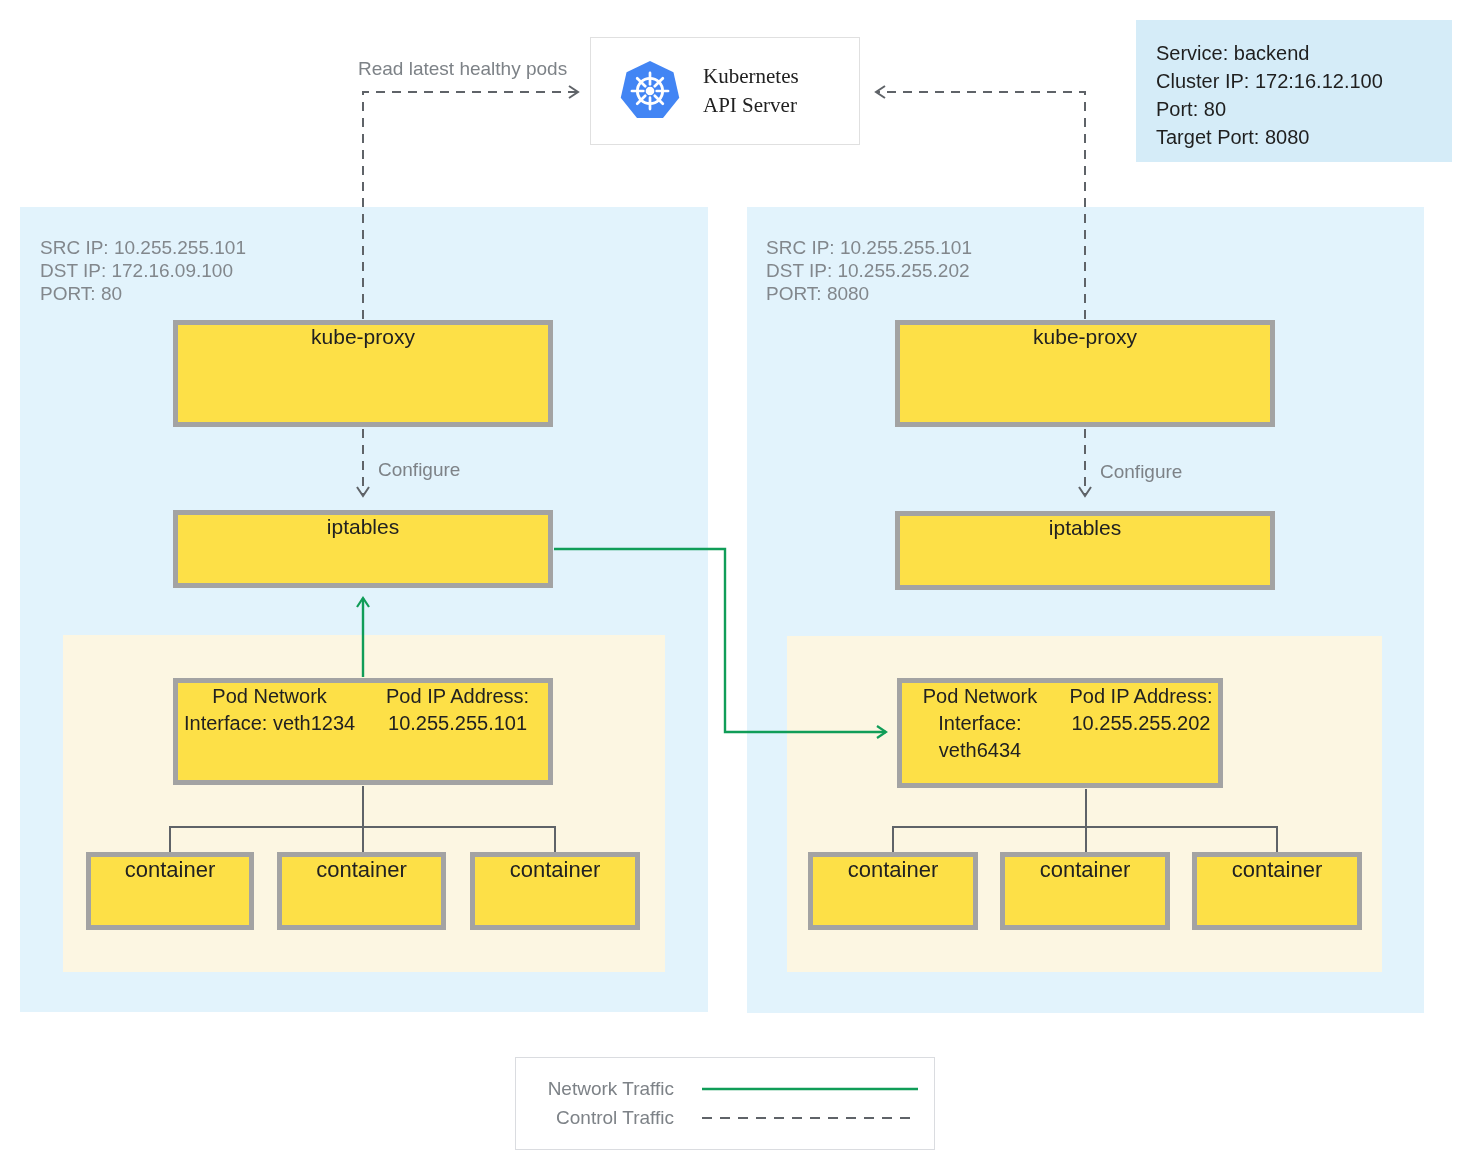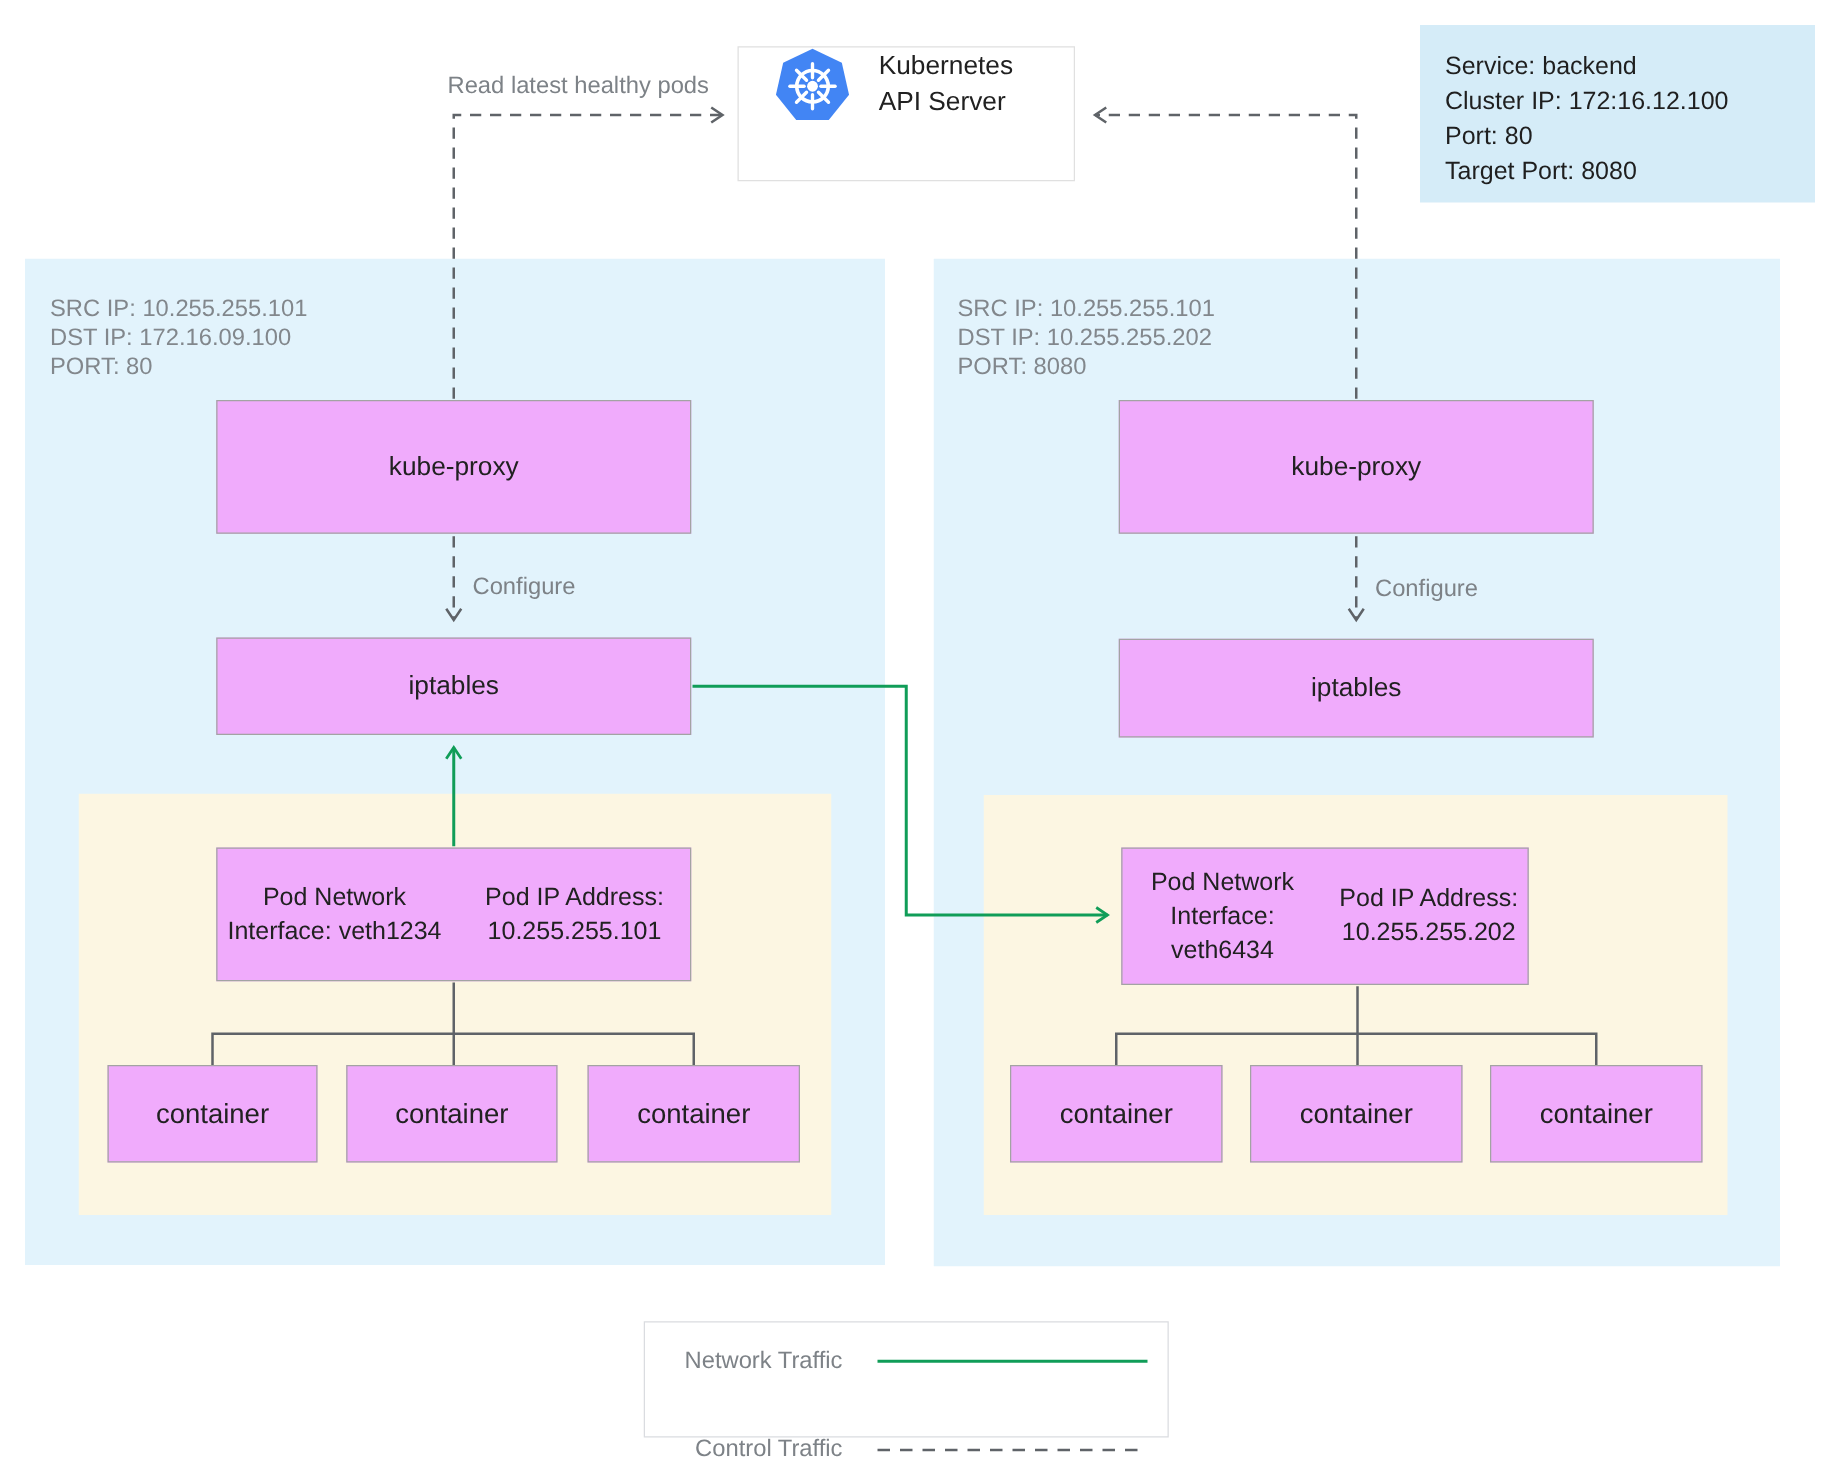--- a/index.html
+++ b/index.html
@@ -22,25 +22,25 @@
     z-index: 1;
   }
   .overlay {
     position: absolute;
     left: 0; top: 0;
     z-index: 2;
     pointer-events: none;
   }
   .box {
     position: absolute;
-    background: #f0abfc;
-    border: 1px solid #a3a3a3;
-    box-sizing: border-box;
-    display: flex;
-    align-items: center;
+    background: #fde047;
+    border: 5px solid #a3a3a3;
+    box-sizing: border-box;
+    display: flex;
+    align-items: flex-start;
     justify-content: center;
     color: #212121;
     z-index: 3;
   }
   .box-label { font-size: 21px; color: #212121; }
   .two-line {
     flex-direction: row;
     gap: 6px;
     font-size: 20px;
     line-height: 27px;
@@ -70,22 +70,23 @@
     font-size: 20px;
     line-height: 28px;
     color: #1f1f1f;
   }
   .api-box {
     position: absolute;
     background: #ffffff;
     border: 1px solid #e0e0e0;
     box-sizing: border-box;
     display: flex;
-    align-items: flex-start;
-    z-index: 3;
+    align-items: center;
+    z-index: 3;
+    font-family: Liberation Serif, serif;
   }
   .api-text {
     font-size: 21px;
     line-height: 29px;
     color: #212121;
     margin-left: 22px;
   }
   .legend-box {
     position: absolute;
     background: #ffffff;
@@ -93,21 +94,20 @@
     box-sizing: border-box;
     display: flex;
     flex-direction: column;
     justify-content: center;
     gap: 7px;
     z-index: 3;
   }
   .legend-row {
     display: flex;
     align-items: center;
-    margin-top: 42px;
   }
   .legend-label {
     width: 158px;
     text-align: right;
     color: #7d8287;
     font-size: 19px;
     flex-shrink: 0;
   }
   .legend-line { margin-left: 26px; }
 </style>

